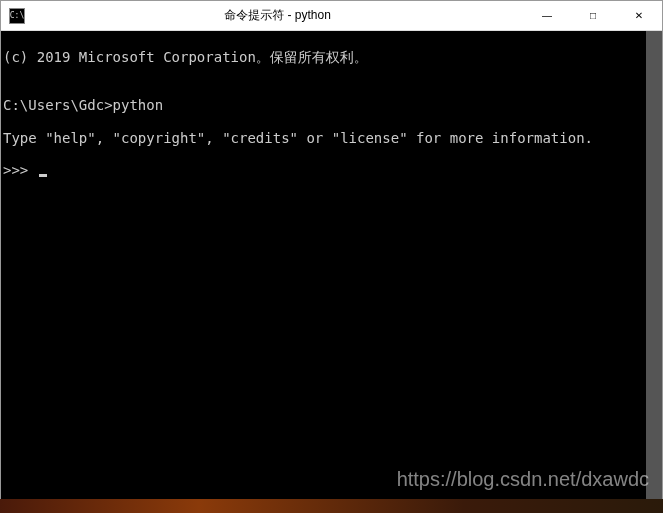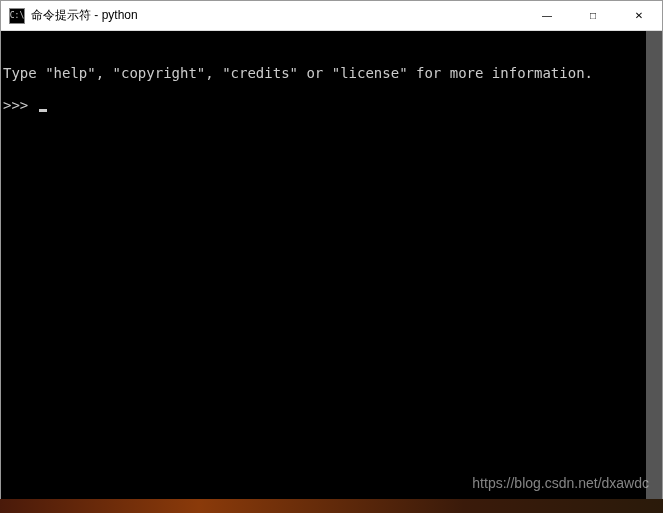--- a/index.html
+++ b/index.html
@@ -41,20 +41,21 @@
       align-items: center;
       justify-content: center;
       font-size: 8px;
       color: #ccc;
       font-family: monospace;
     }
     .title-text {
       flex: 1;
       font-size: 12px;
       color: #000;
+      text-align: center;
     }
     .window-controls {
       display: flex;
       height: 100%;
     }
     .win-btn {
       width: 46px;
       height: 100%;
       display: flex;
       align-items: center;
@@ -88,21 +89,21 @@
       background: #ccc;
       vertical-align: bottom;
       margin-bottom: 1px;
       margin-left: 2px;
     }
     .watermark {
       position: absolute;
       right: 14px;
       bottom: 22px;
       color: rgba(220,220,220,0.6);
-      font-size: 14px;
+      font-size: 20px;
       font-family: Arial, sans-serif;
       pointer-events: none;
     }
     .bottom-strip {
       position: absolute;
       left: 0;
       bottom: 0;
       width: 100%;
       height: 14px;
       background: linear-gradient(to right, #4a1a0a, #8a3a0a 30%, #3a1a0a 70%, #2a1a0a);
@@ -117,21 +118,23 @@
     <div class="title-icon">C:\</div>
     <div class="title-text">命令提示符 - python</div>
     <div class="window-controls">
       <div class="win-btn">—</div>
       <div class="win-btn">□</div>
       <div class="win-btn close">✕</div>
     </div>
   </div>
 
   <div class="console-area">
+<span class="line">(c) 2019 Microsoft Corporation。保留所有权利。</span>
 <span class="line"></span>
+<span class="line">C:\Users\Gdc&gt;python</span>
 <span class="line">Type "help", "copyright", "credits" or "license" for more information.</span>
 <span class="line"><span>&gt;&gt;&gt; </span><span class="cursor"></span></span>
   </div>
 
 </div>
 
 <div class="watermark">https://blog.csdn.net/dxawdc</div>
 <div class="bottom-strip"></div>
 
 </body></html>

